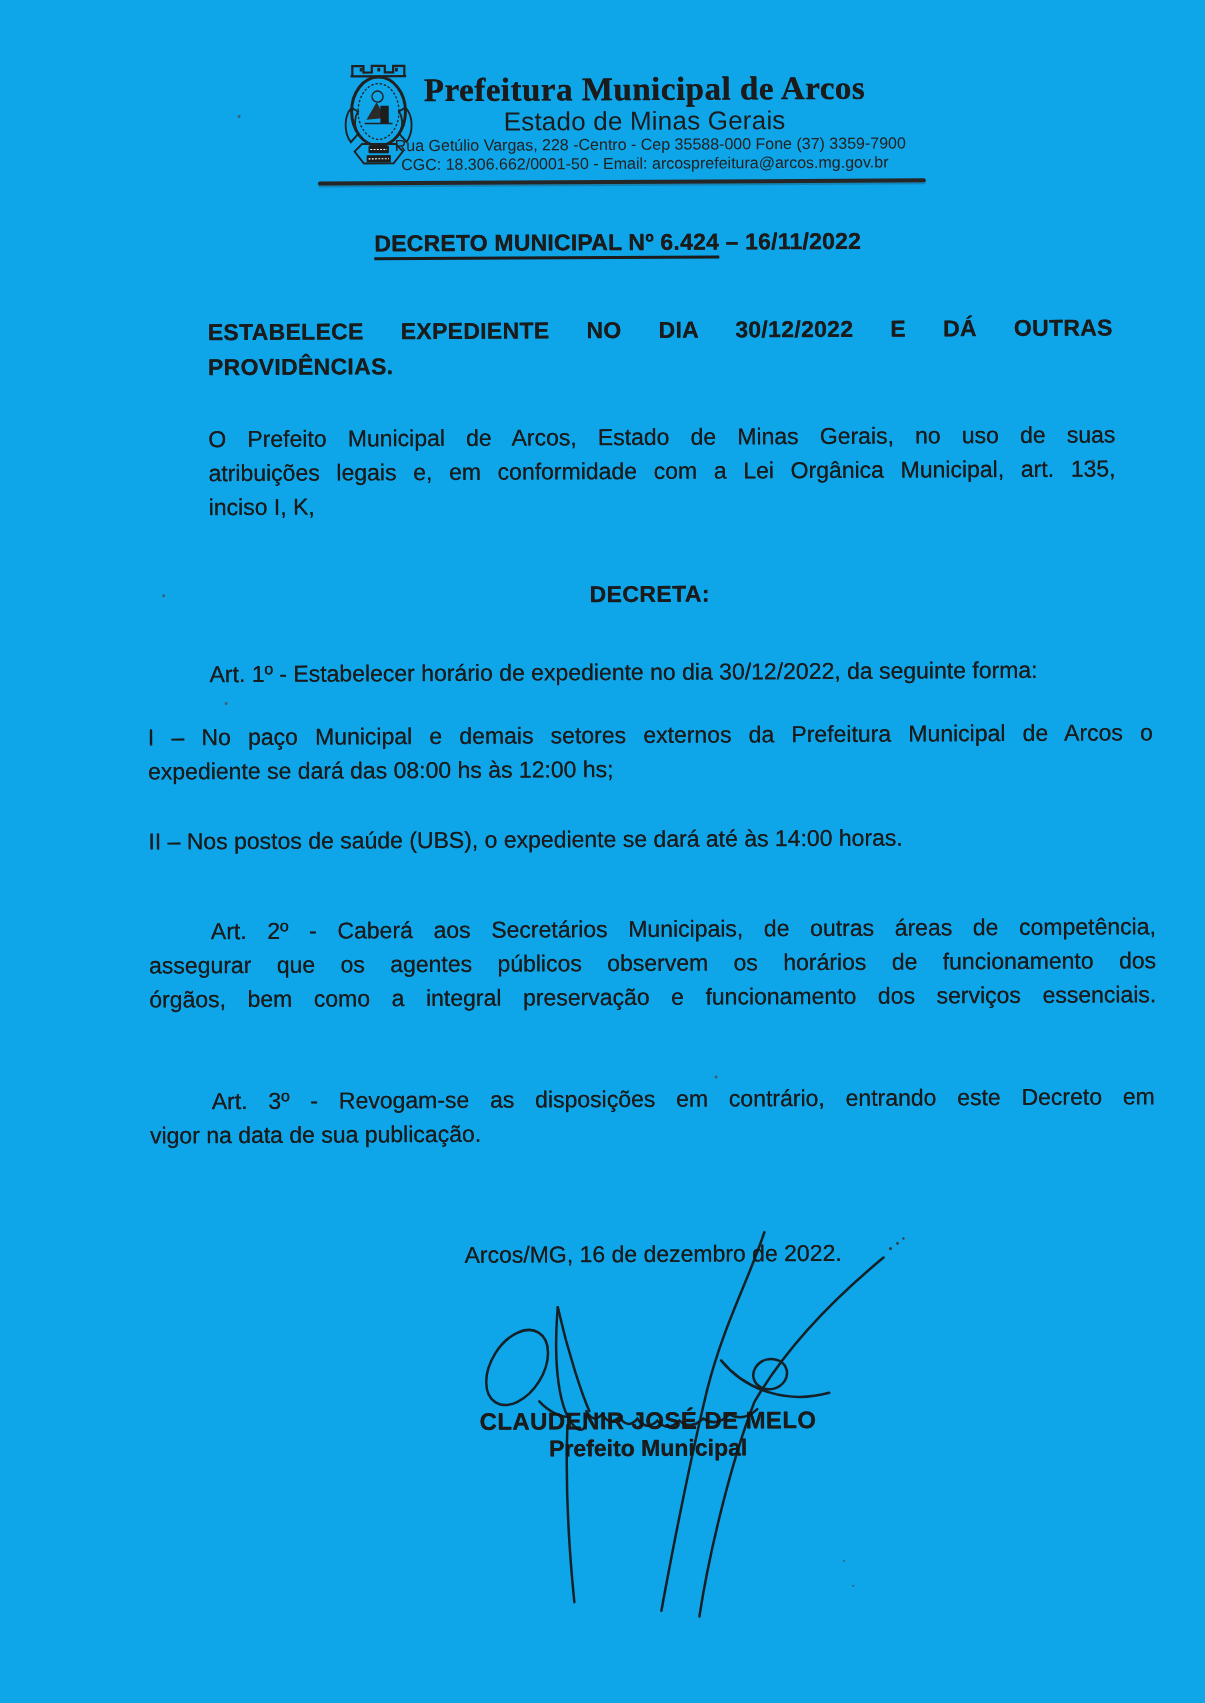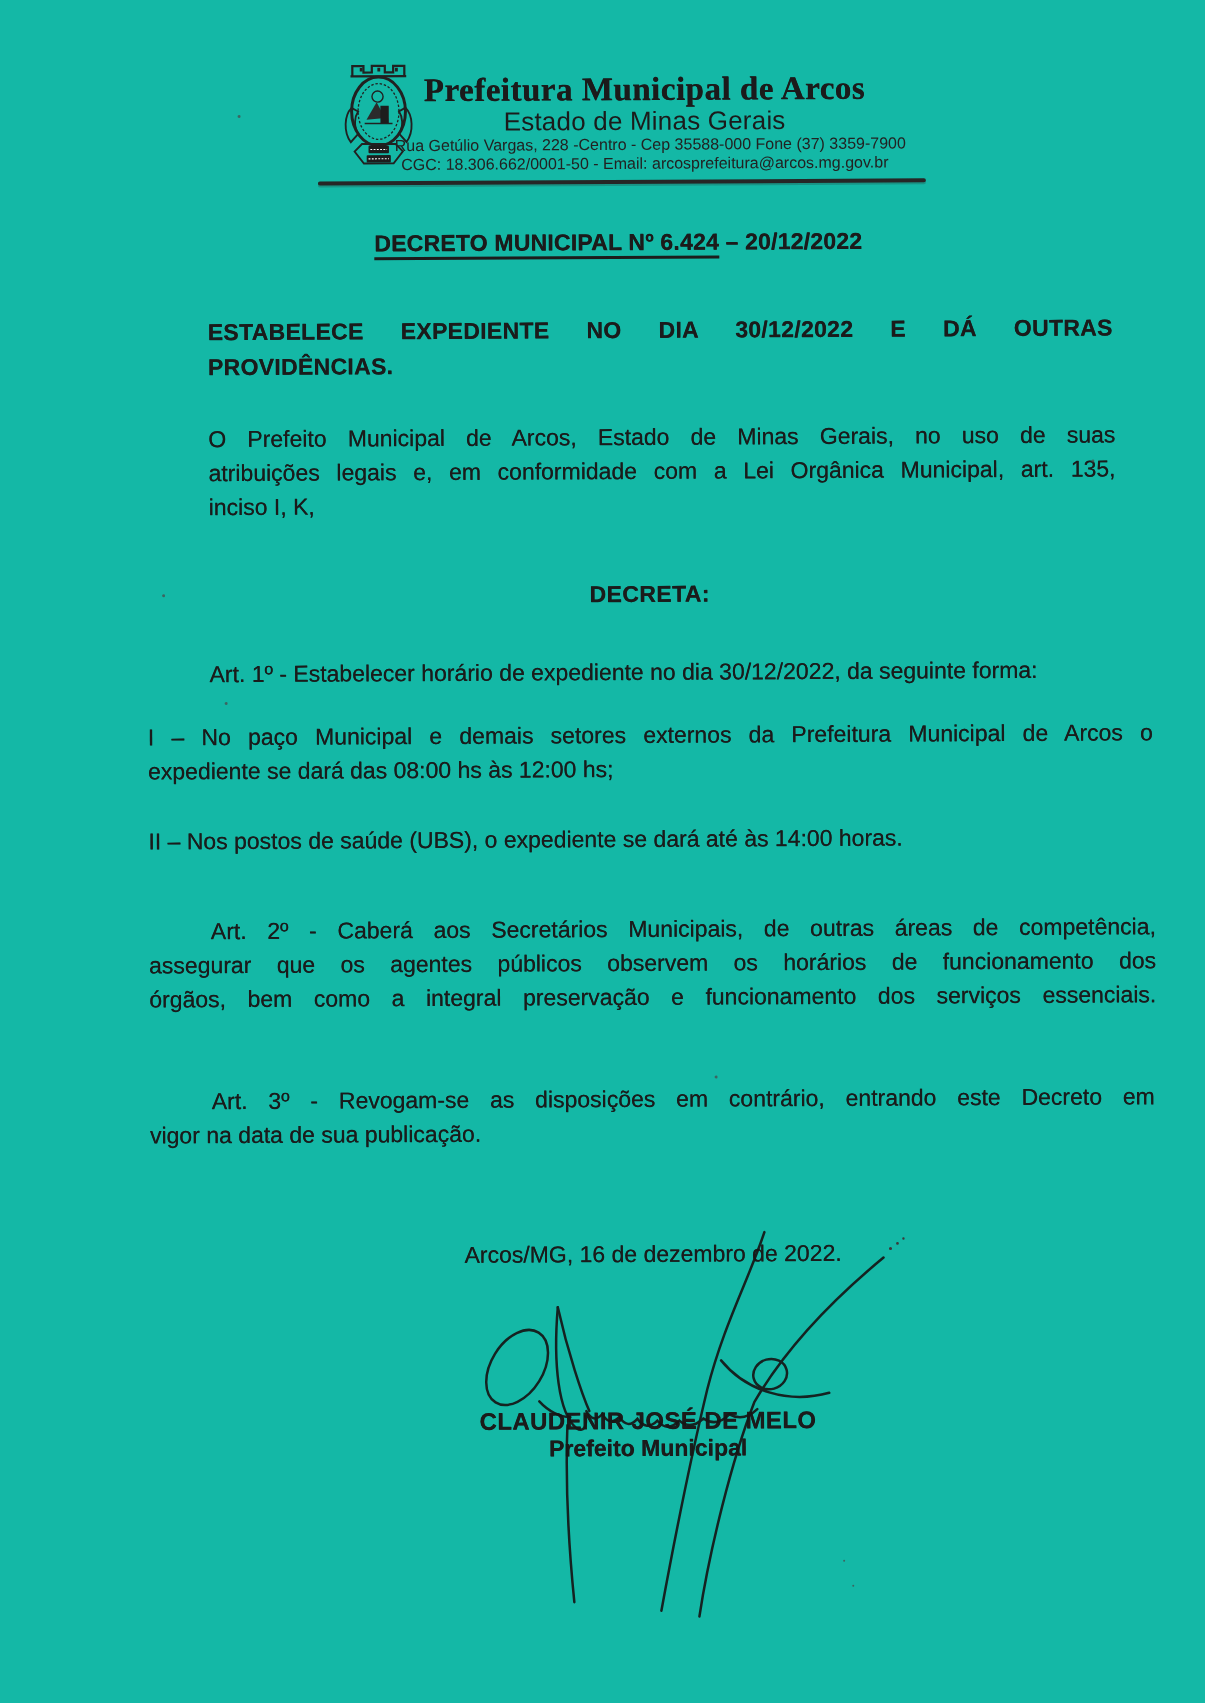--- a/index.html
+++ b/index.html
@@ -1,21 +1,21 @@
 <!DOCTYPE html>
 <html lang="pt"><head>
 <meta charset="utf-8">
 <style>
   html,body{margin:0;padding:0;}
   body{
     width:1205px;height:1703px;position:relative;overflow:hidden;
     background:#ffffff;color:#1b1b1b;
     font-family:"Liberation Sans", sans-serif;
   }
-  .page{position:absolute;inset:0;background:#14b8a6;}
+  .page{position:absolute;inset:0;background:#0ea5e9;}
   .content{position:absolute;inset:0;transform:rotate(-0.3deg);transform-origin:600px 200px;}
 
   
   .logo{position:absolute;left:340px;top:58px;width:78px;height:112px;}
   .hgroup{position:absolute;left:395px;top:70px;width:500px;text-align:center;}
   .org{
     font-family:"Liberation Serif", serif;font-weight:700;font-size:33px;line-height:38px;
     letter-spacing:0.5px;white-space:nowrap;text-shadow:0.3px 0.3px 0 #1b1b1b;
   }
   .state{font-size:26px;line-height:27px;letter-spacing:0.2px;white-space:nowrap;}
@@ -79,21 +79,21 @@
     </svg>
 
     <div class="hgroup">
       <div class="org">Prefeitura Municipal de Arcos</div>
       <div class="state">Estado de Minas Gerais</div>
       <div class="addr">Rua Getúlio Vargas, 228 -Centro  - Cep 35588-000 Fone (37) 3359-7900</div>
       <div class="addr">CGC: 18.306.662/0001-50 - Email: arcosprefeitura@arcos.mg.gov.br</div>
     </div>
     <div class="rule"></div>
 
-    <div class="title"><span class="u">DECRETO MUNICIPAL Nº 6.424</span><span> – 20/12/2022</span></div>
+    <div class="title"><span class="u">DECRETO MUNICIPAL Nº 6.424</span><span> – 16/11/2022</span></div>
 
     <div class="blk bold" id="summary">
       <div class="fj">ESTABELECE EXPEDIENTE NO DIA 30/12/2022 E DÁ OUTRAS</div>
       <div>PROVIDÊNCIAS.</div>
     </div>
 
     <div class="blk" id="preamble">
       <div class="fj">O Prefeito Municipal de Arcos, Estado de Minas Gerais, no uso de suas</div>
       <div class="fj">atribuições legais e, em conformidade com a Lei Orgânica Municipal, art. 135,</div>
       <div>inciso I, K,</div>

